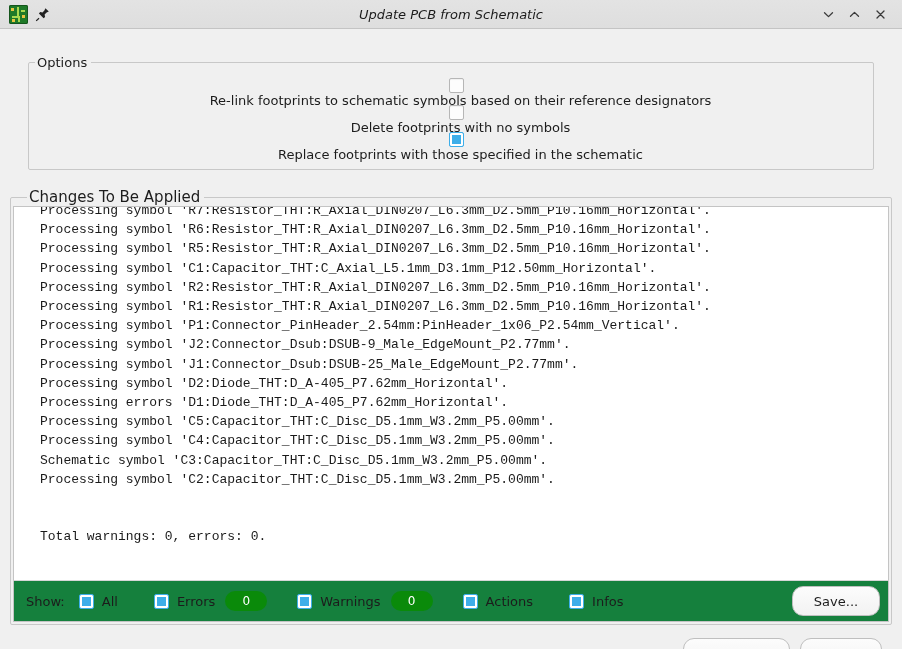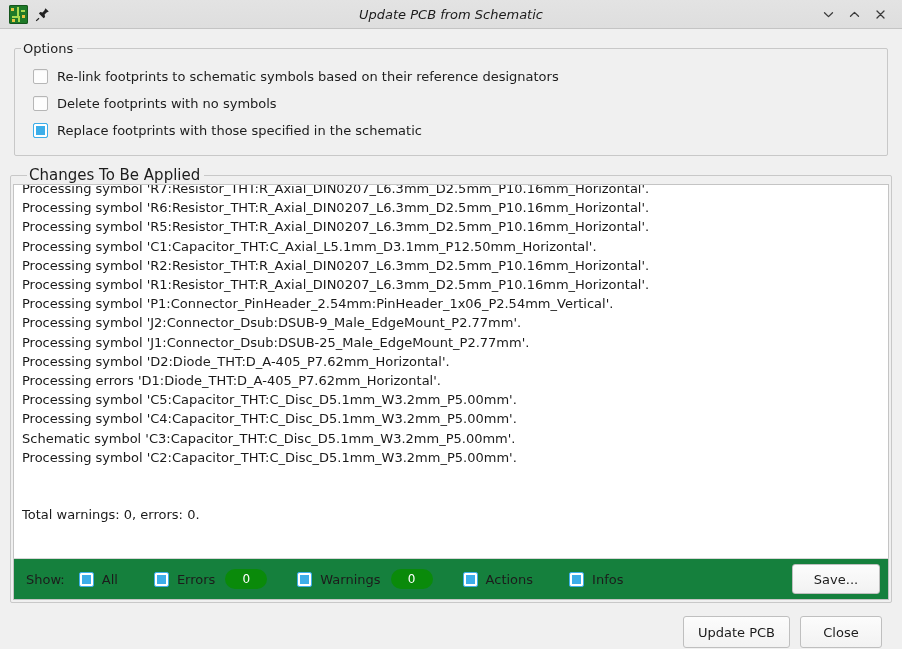--- a/index.html
+++ b/index.html
@@ -69,37 +69,38 @@
     border-radius: 2px;
   }
   .wbtn svg { display: block; }
 
   
   .content { padding: 8px 10px 0 10px; }
 
   fieldset.group {
     border: 1px solid #c8c8c8;
     border-radius: 2px;
-    margin: 4px;
+    margin: 18px;
     padding: 0;
     background: #f0f0f0;
   }
   fieldset.group > legend {
     padding: 0 4px 0 2px;
     margin-left: 6px;
     font-size: 13px;
     color: #1c1c1c;
   }
 
   .group-body { padding: 6px 8px 10px 8px; }
 
   .optrow {
     display: flex; align-items: center;
     height: 25px;
     margin: 2px 0 2px 10px;
+    flex-direction: column;
   }
   .optrow .lbl { margin-left: 9px; font-size: 13px; color: #1c1c1c; }
 
   
   .cb {
     width: 15px; height: 15px;
     border-radius: 2px;
     flex: none;
     background: #fdfdfd;
     border: 1px solid #b6b6b6;
@@ -130,21 +131,22 @@
     background: #ffffff;
     border: 1px solid #c4c4c4;
     border-bottom: none;
     height: 374px;
     overflow: hidden;
     position: relative;
   }
   .logscroll {
     position: absolute;
     left: 0; right: 0; top: -6px;
-    padding: 0 8px;
+    padding: 0 26px;
+    font-family: Liberation Mono, monospace;
   }
   .logline {
     font-size: 13px;
     line-height: 19.2px;
     color: #1a1a1a;
     white-space: pre;
   }
   .logline.gap { height: 38px; }
 
   .filterbar {
@@ -177,21 +179,21 @@
     font-size: 12px;
     display: flex; align-items: center; justify-content: center;
     padding: 0 8px;
   }
 
   .sp-36 { width: 36px; }
   .sp-30 { width: 30px; }
 
   .btn {
     border: 1px solid #bfbfbf;
-    border-radius: 3px;
+    border-radius: 11px;
     background: linear-gradient(#fcfcfc, #f2f2f2);
     font-size: 13px;
     color: #1c1c1c;
     height: 30px;
     padding: 0 14px;
     display: inline-flex; align-items: center; justify-content: center;
     font-family: "DejaVu Sans", "Liberation Sans", sans-serif;
   }
   .save-btn {
     margin-left: auto;

